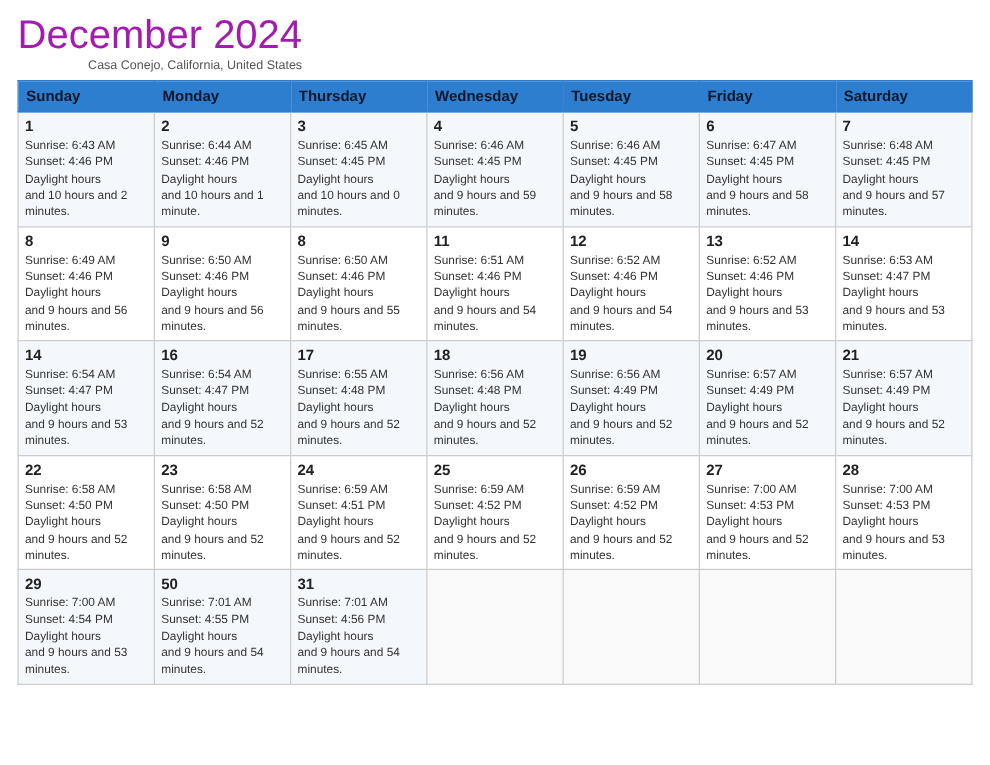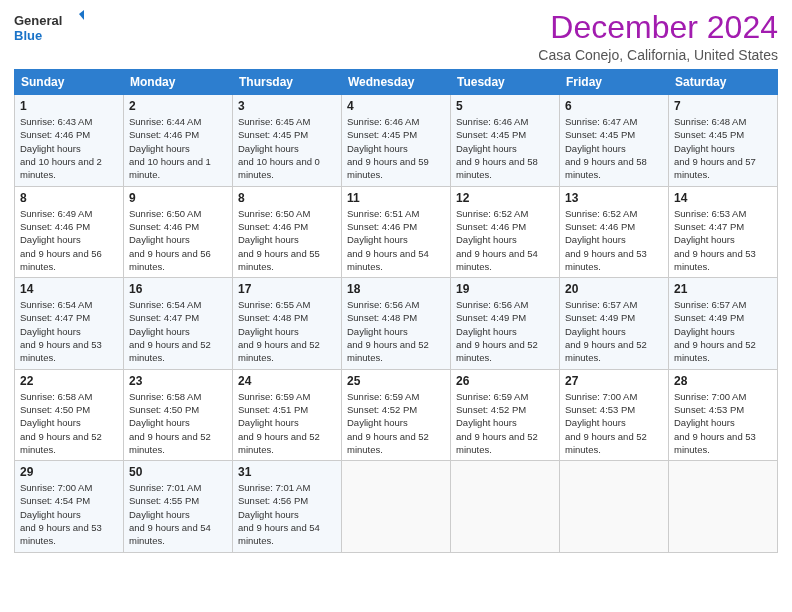--- a/index.html
+++ b/index.html
@@ -30,32 +30,32 @@
     .title-block {
       text-align: right;
     }
     .main-title {
       font-size: 32px;
       font-weight: normal;
       color: #a21caf;
       line-height: 1.1;
     }
     .subtitle {
-      font-size: 14px;
+      font-size: 10px;
       color: #555;
       margin-top: 2px;
     }
     .calendar {
       width: 100%;
       border-collapse: collapse;
       font-size: 10.5px;
     }
     .calendar thead tr th {
       background: #2d7ecf;
-      color: #ffffff;
+      color: #0f172a;
       text-align: left;
       padding: 5px 6px;
       font-size: 12px;
       font-weight: bold;
       border: 1px solid #2d7ecf;
     }
     .calendar tbody tr td {
       border: 1px solid #ccc;
       vertical-align: top;
       padding: 4px 5px;
@@ -81,27 +81,20 @@
     }
     .empty-cell {
       background: #f9f9f9 !important;
     }
   </style>
 </head>
 <body>
 
 <div class="page">
   <div class="header">
-    <div class="logo">
-  <svg width="70" height="36" viewBox="0 0 70 36" xmlns="http://www.w3.org/2000/svg">
-    <text x="0" y="15" font-size="13" font-weight="bold" fill="#333" font-family="Arial">General</text>
-    <text x="0" y="30" font-size="13" font-weight="bold" fill="#1a73c8" font-family="Arial">Blue</text>
-    <polygon points="65,4 70,0 70,10" fill="#1a73c8"></polygon>
-  </svg>
-</div>
     <div class="title-block">
       <div class="main-title">December 2024</div>
       <div class="subtitle">Casa Conejo, California, United States</div>
     </div>
   </div>
 
   <table class="calendar">
     <thead>
       <tr id="header-row">
       <th>Sunday</th>

